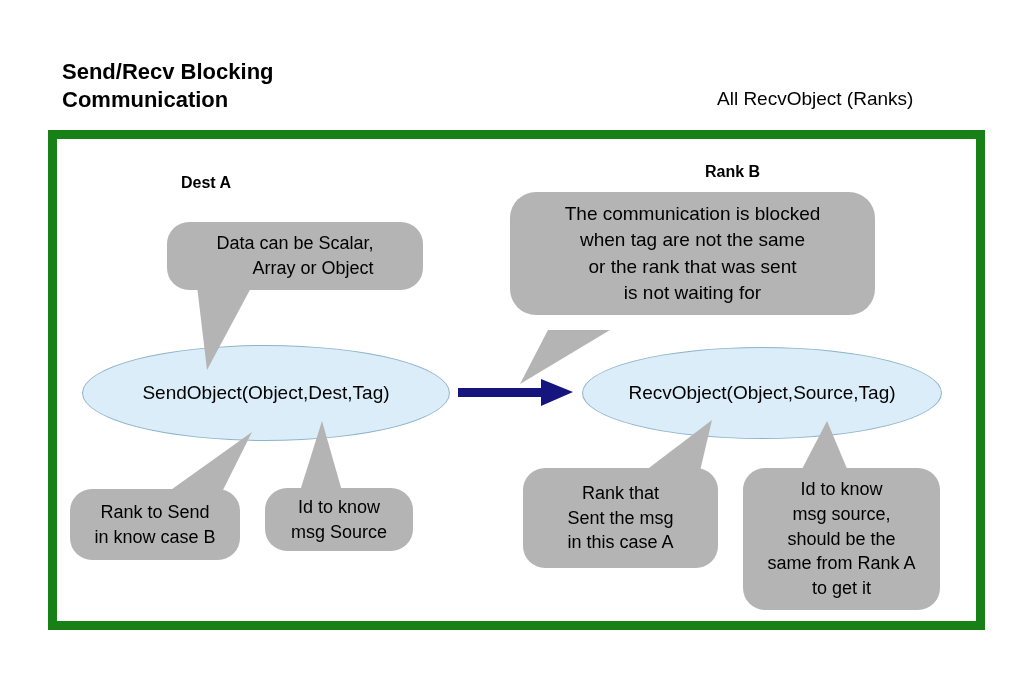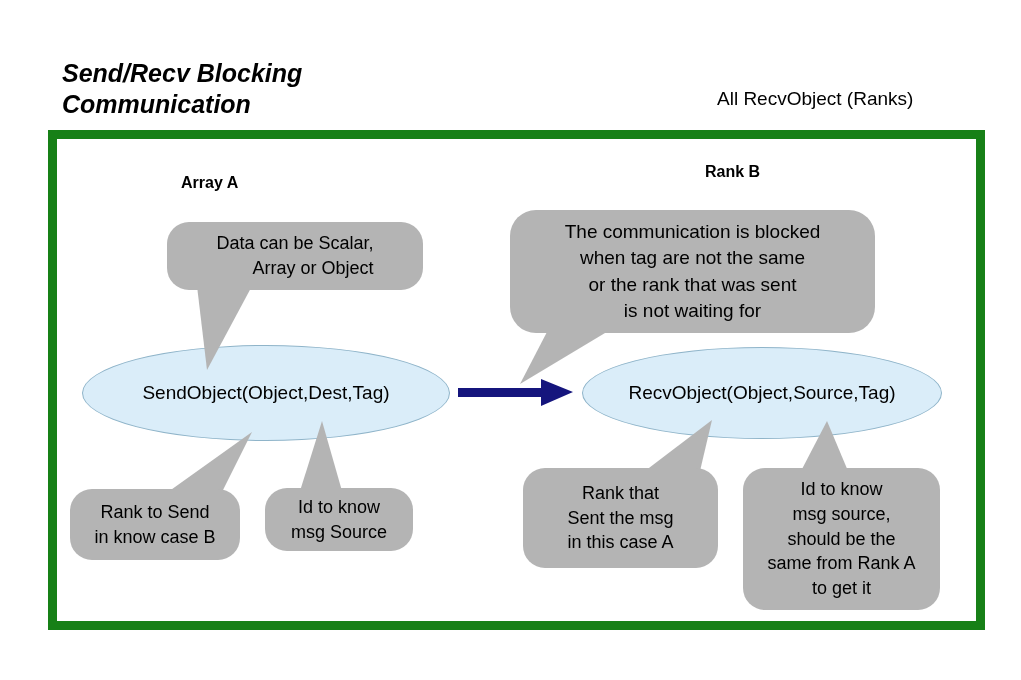--- a/index.html
+++ b/index.html
@@ -10,25 +10,24 @@
     width: 1021px;
     height: 680px;
     background: #ffffff;
     overflow: hidden;
   }
 
   .title {
     position: absolute;
     left: 62px;
     top: 58px;
-    font-size: 25px;
+    font-size: 22px;
     font-weight: bold;
     line-height: 1.25;
     white-space: pre-line;
-    font-style: italic;
   }
 
   .subtitle {
     position: absolute;
     left: 717px;
     top: 88px;
     font-size: 19px;
     white-space: nowrap;
   }
 
@@ -61,21 +60,21 @@
     justify-content: center;
     text-align: center;
     white-space: pre-line;
     font-size: 18px;
     line-height: 1.38;
     box-sizing: border-box;
     padding: 4px 8px;
   }
 
   .bubble-data-type   { left: 167px; top: 222px; width: 256px; height: 68px; text-align: right;  }
-  .bubble-blocked     { left: 510px; top: 210px; width: 365px; height: 123px; font-size: 19px; border-radius: 26px; }
+  .bubble-blocked     { left: 510px; top: 192px; width: 365px; height: 123px; font-size: 19px; border-radius: 26px; }
   .bubble-rank-send   { left: 70px;  top: 489px; width: 170px; height: 71px;  }
   .bubble-id-send     { left: 265px; top: 488px; width: 148px; height: 63px;  }
   .bubble-rank-sent   { left: 523px; top: 468px; width: 195px; height: 100px; }
   .bubble-id-recv     { left: 743px; top: 468px; width: 197px; height: 142px; }
 
   .ellipse {
     position: absolute;
     background: var(--ellipse-blue, #daedf9);
     border: 1px solid var(--ellipse-border, #8fb4c9);
     border-radius: 50%;
@@ -104,21 +103,21 @@
 <body>
 
 <div class="canvas">
 
   <div class="title">Send/Recv Blocking
 Communication</div>
   <div class="subtitle">All RecvObject (Ranks)</div>
 
   <div class="frame"></div>
 
-  <div class="rank-label rank-a">Array A</div>
+  <div class="rank-label rank-a">Dest A</div>
   <div class="rank-label rank-b">Rank B</div>
 
   <div class="ellipse ellipse-send">
     <span>SendObject(Object,Dest,Tag)</span>
   </div>
 
   <div class="ellipse ellipse-recv">
     <span>RecvObject(Object,Source,Tag)</span>
   </div>
 

